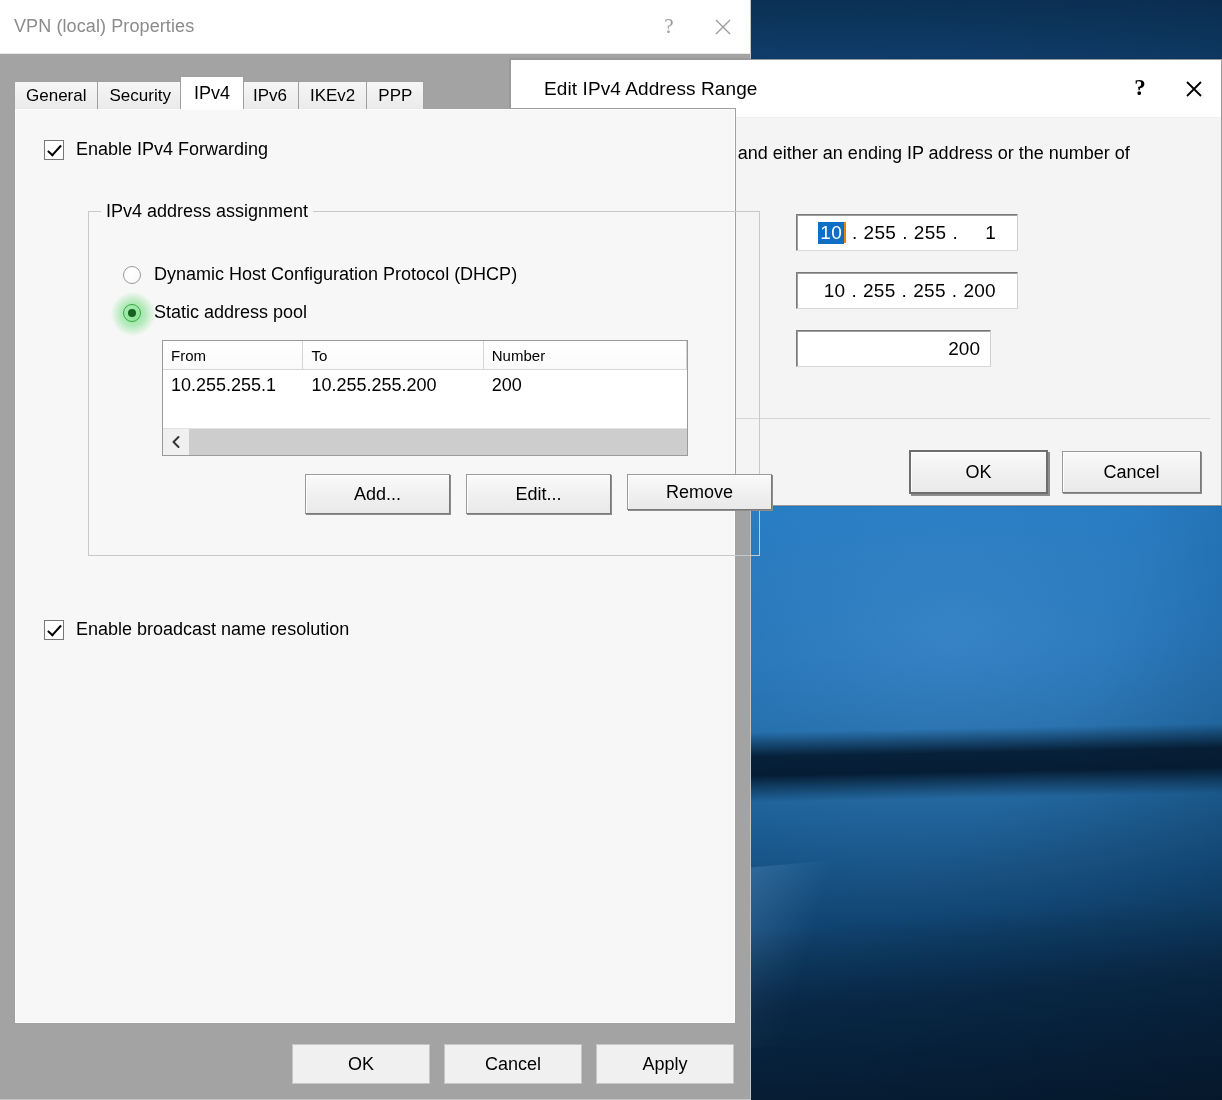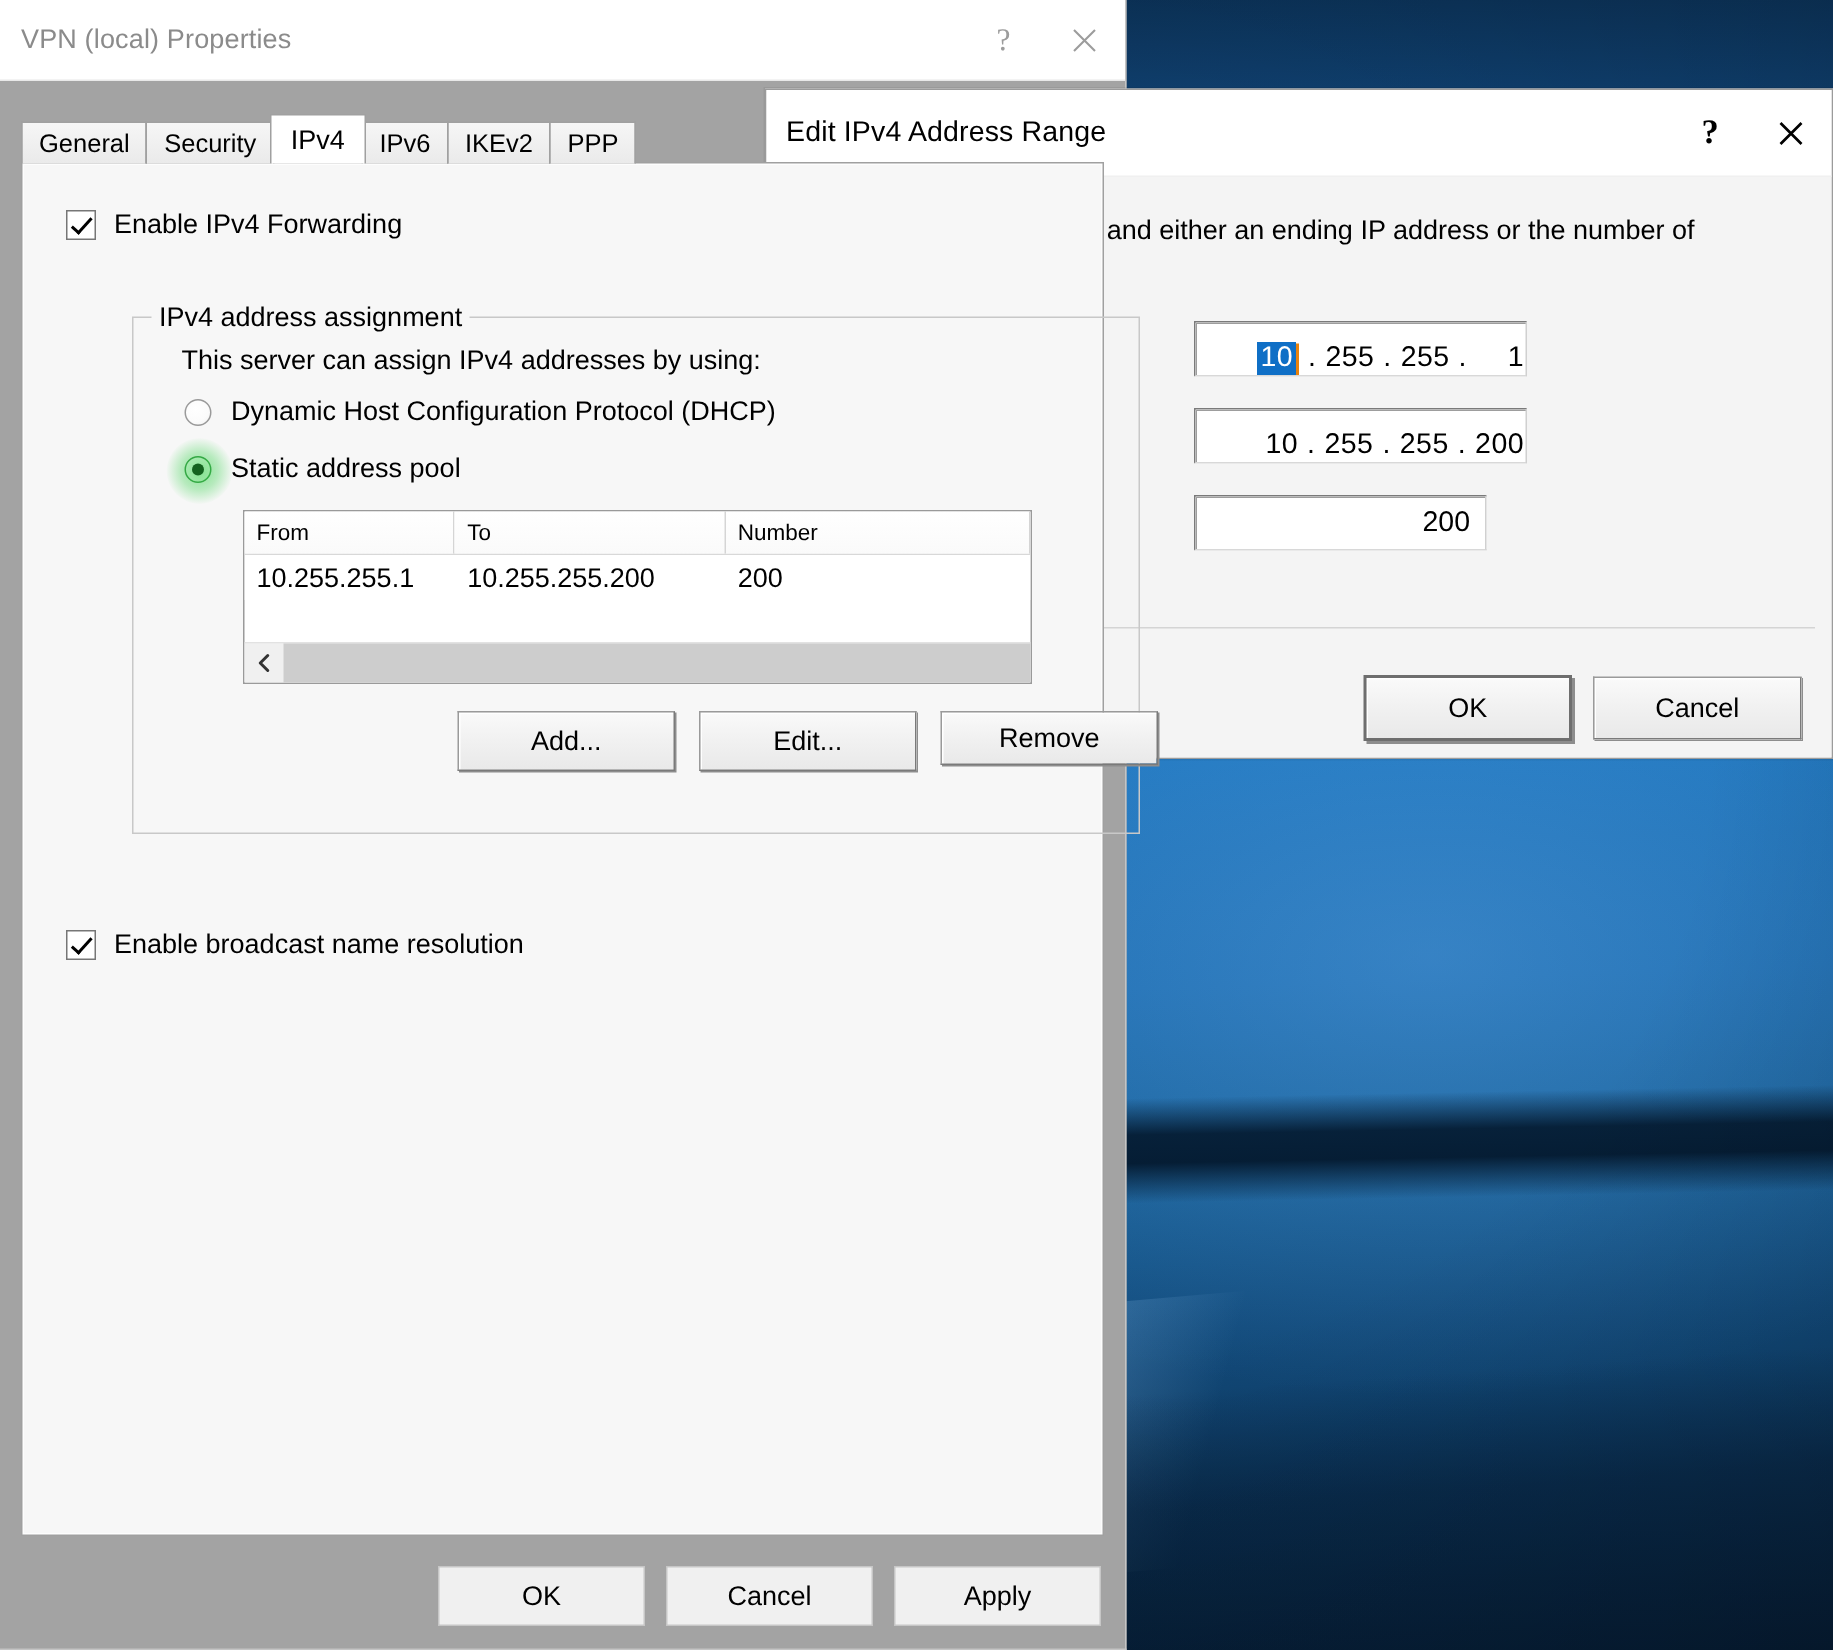--- a/index.html
+++ b/index.html
@@ -352,20 +352,21 @@
     left: 510px; top: 59px;
     width: 712px; height: 447px;
     background: #f4f4f4;
     border: 1px solid #9b9b9b;
     box-shadow: 0 0 0 1px rgba(0,0,0,0.06);
   }
   #dialog .titlebar {
     background: #ffffff;
     height: 58px;
     border-bottom: 1px solid #f0f0f0;
+    padding-left: 20px;
   }
   #dialog .title-text { color: #000; font-size: 19px; padding-left: 13px; }
   #dialog .tb-btn { color: #000; }
   #dlg-body {
     position: absolute;
     left: 0; top: 58px; right: 0; bottom: 0;
     background: #f4f4f4;
   }
   .dlg-text {
     position: absolute;
@@ -381,25 +382,25 @@
   }
   .ipfield {
     position: absolute;
     background: #ffffff;
     border: 1px solid #7a7a7a;
     border-right-color: #d0d0d0;
     border-bottom-color: #d8d8d8;
     box-shadow: inset 1px 1px 0 #9d9d9d;
     box-sizing: border-box;
     display: flex;
-    align-items: flex-end;
+    align-items: center;
     justify-content: flex-end;
     font-size: 19px;
     color: #000;
-    padding-right: 1px;
+    padding-right: 21px;
     letter-spacing: .3px;
   }
   .ip-octet { display: inline-block; }
   .ip-octet.sel {
     background: #0f6fc6;
     color: #ffffff;
     padding: 0 2px;
     margin-left: 2px;
   }
   .ip-caret {
@@ -475,21 +476,20 @@
       <div id="tabpanel-inner">
 
         <div class="cbrow" style="left:28px; top:29px;">
           <span class="checkbox checked"></span>
           <span>Enable IPv4 Forwarding</span>
         </div>
 
         <div class="groupbox" style="left:25px; top:101px; width:672px; height:345px;margin-left:47px;">
           <div class="gb-title">IPv4 address assignment</div>
 
-          <div class="gb-sub" style="left:32px; top:18px;">This server can assign IPv4 addresses by using:</div>
 
           <div class="radiorow" style="left:34px; top:52px;">
             <span class="radio"></span>
             <span>Dynamic Host Configuration Protocol (DHCP)</span>
           </div>
 
           <div class="radiorow" style="left:34px; top:90px;">
             <span class="radio selected">
               <span class="radio-glow"></span>
             </span>

